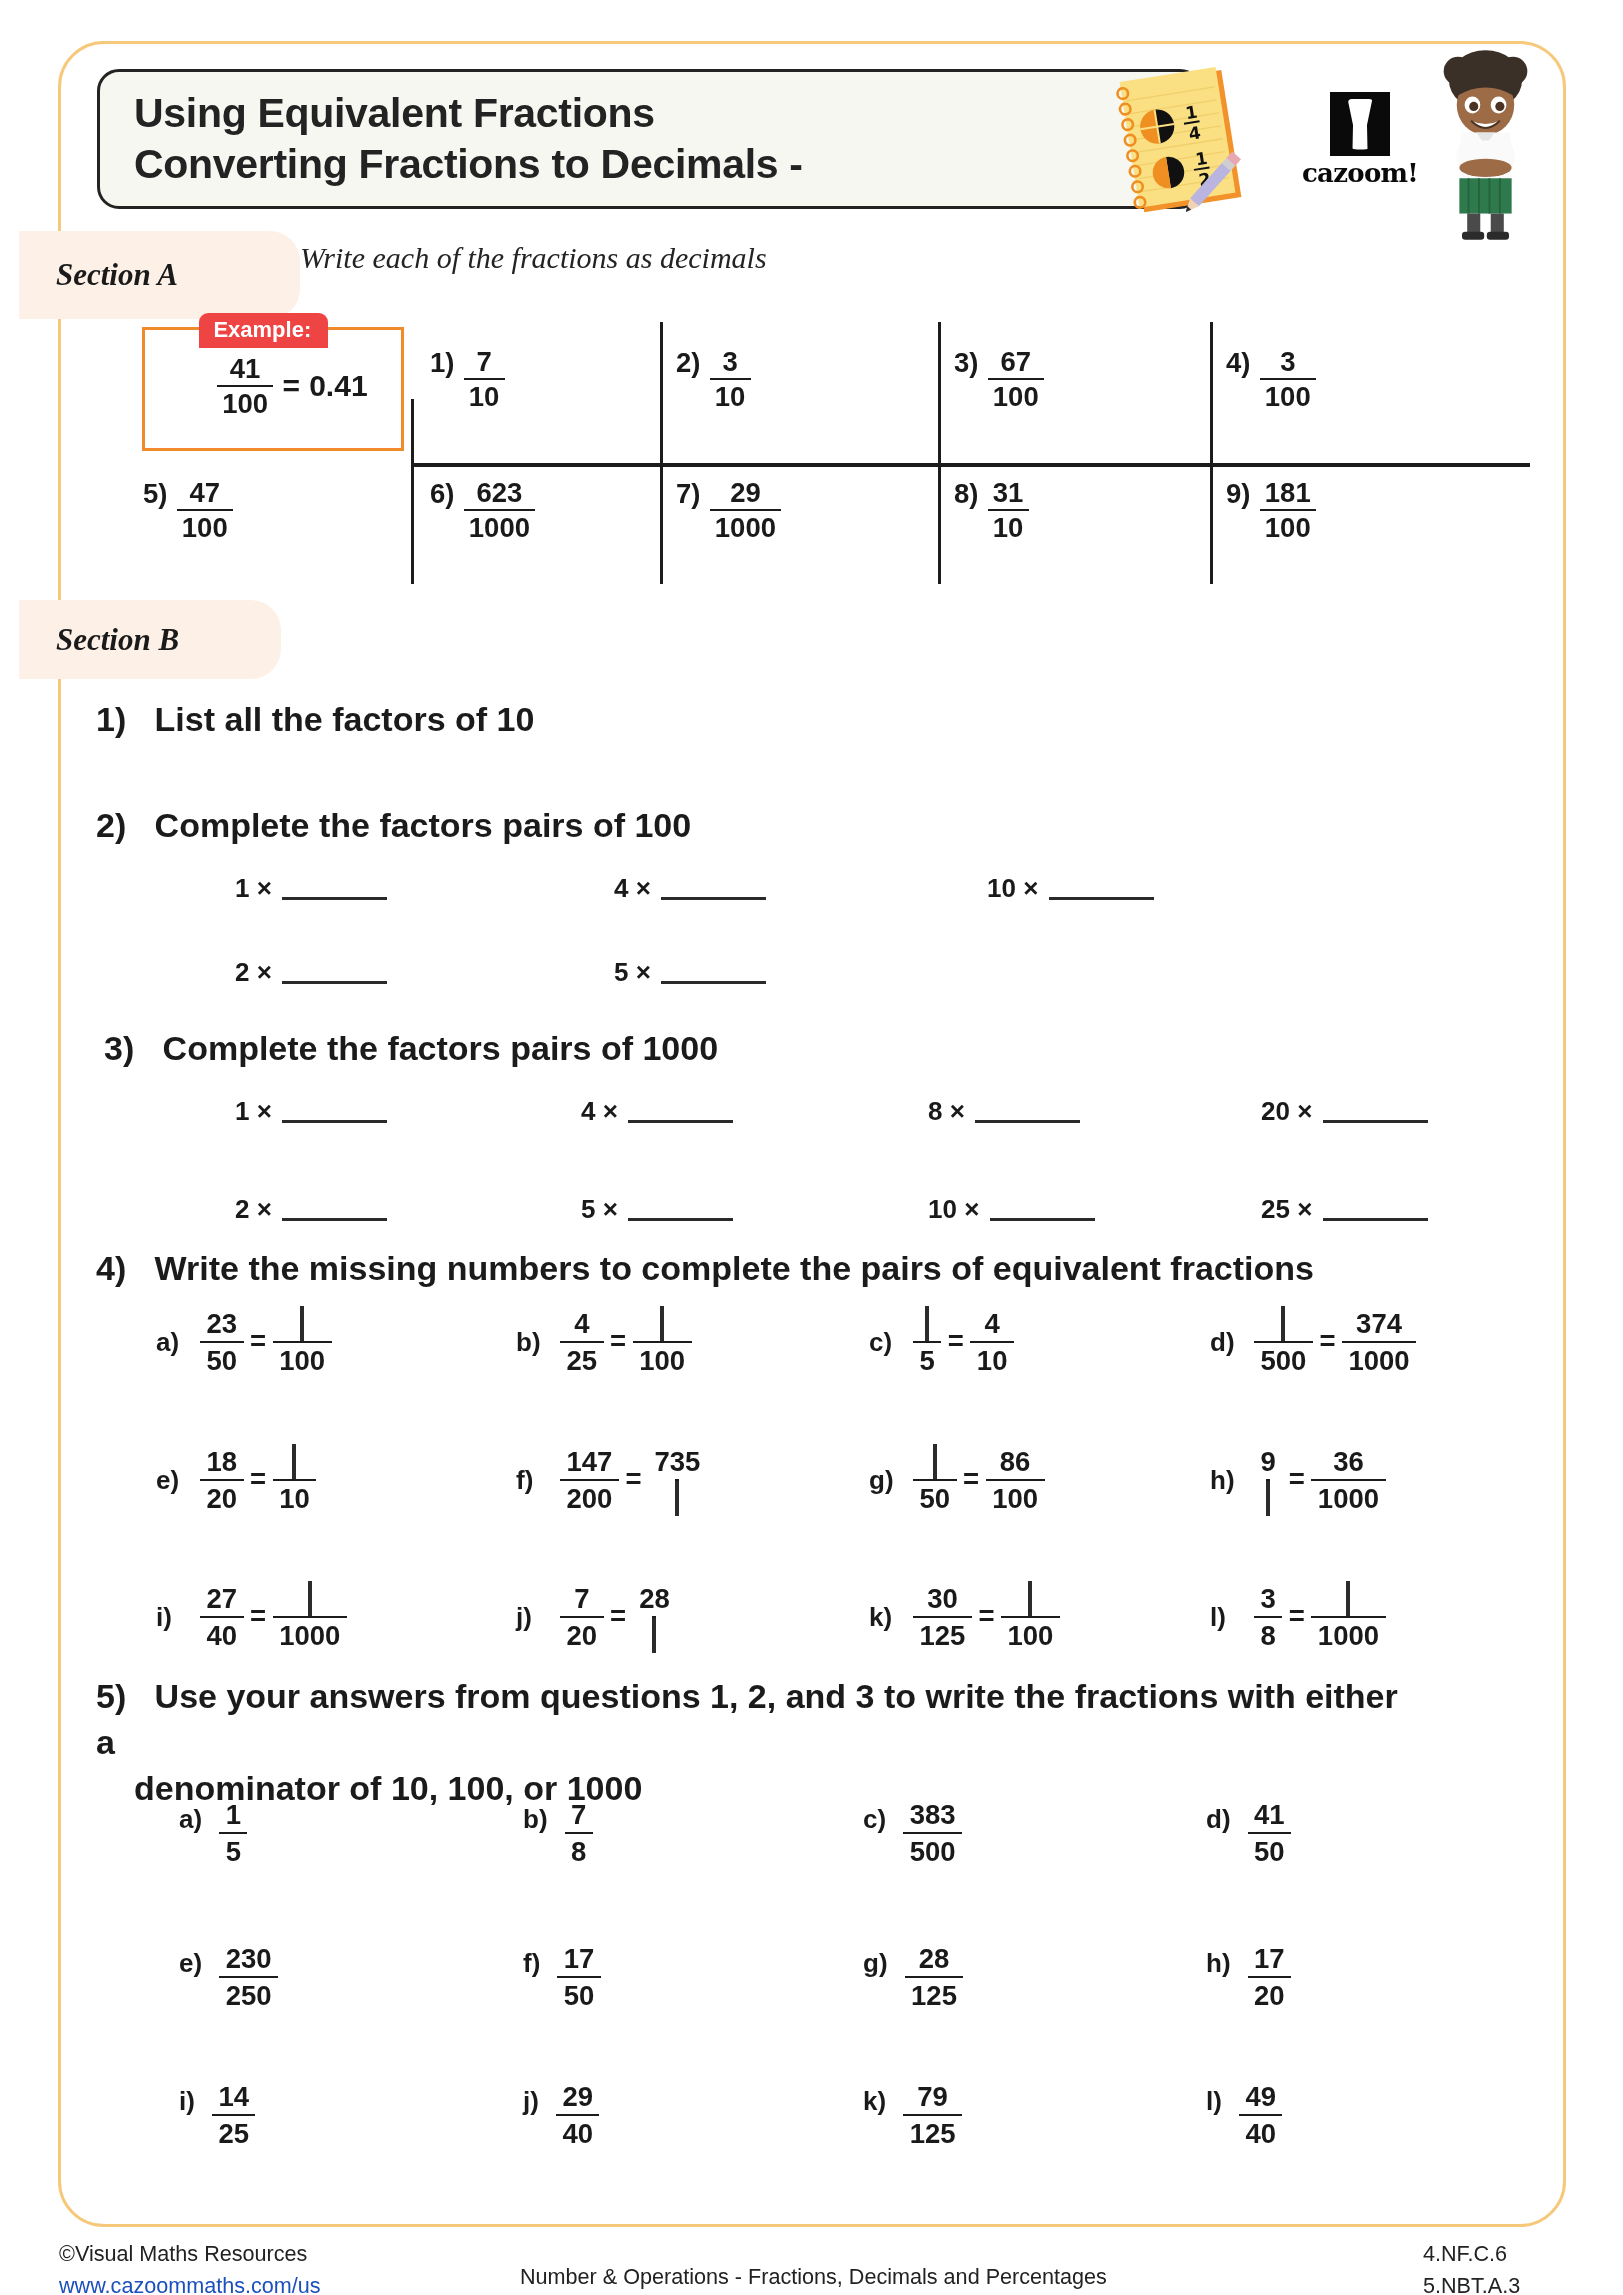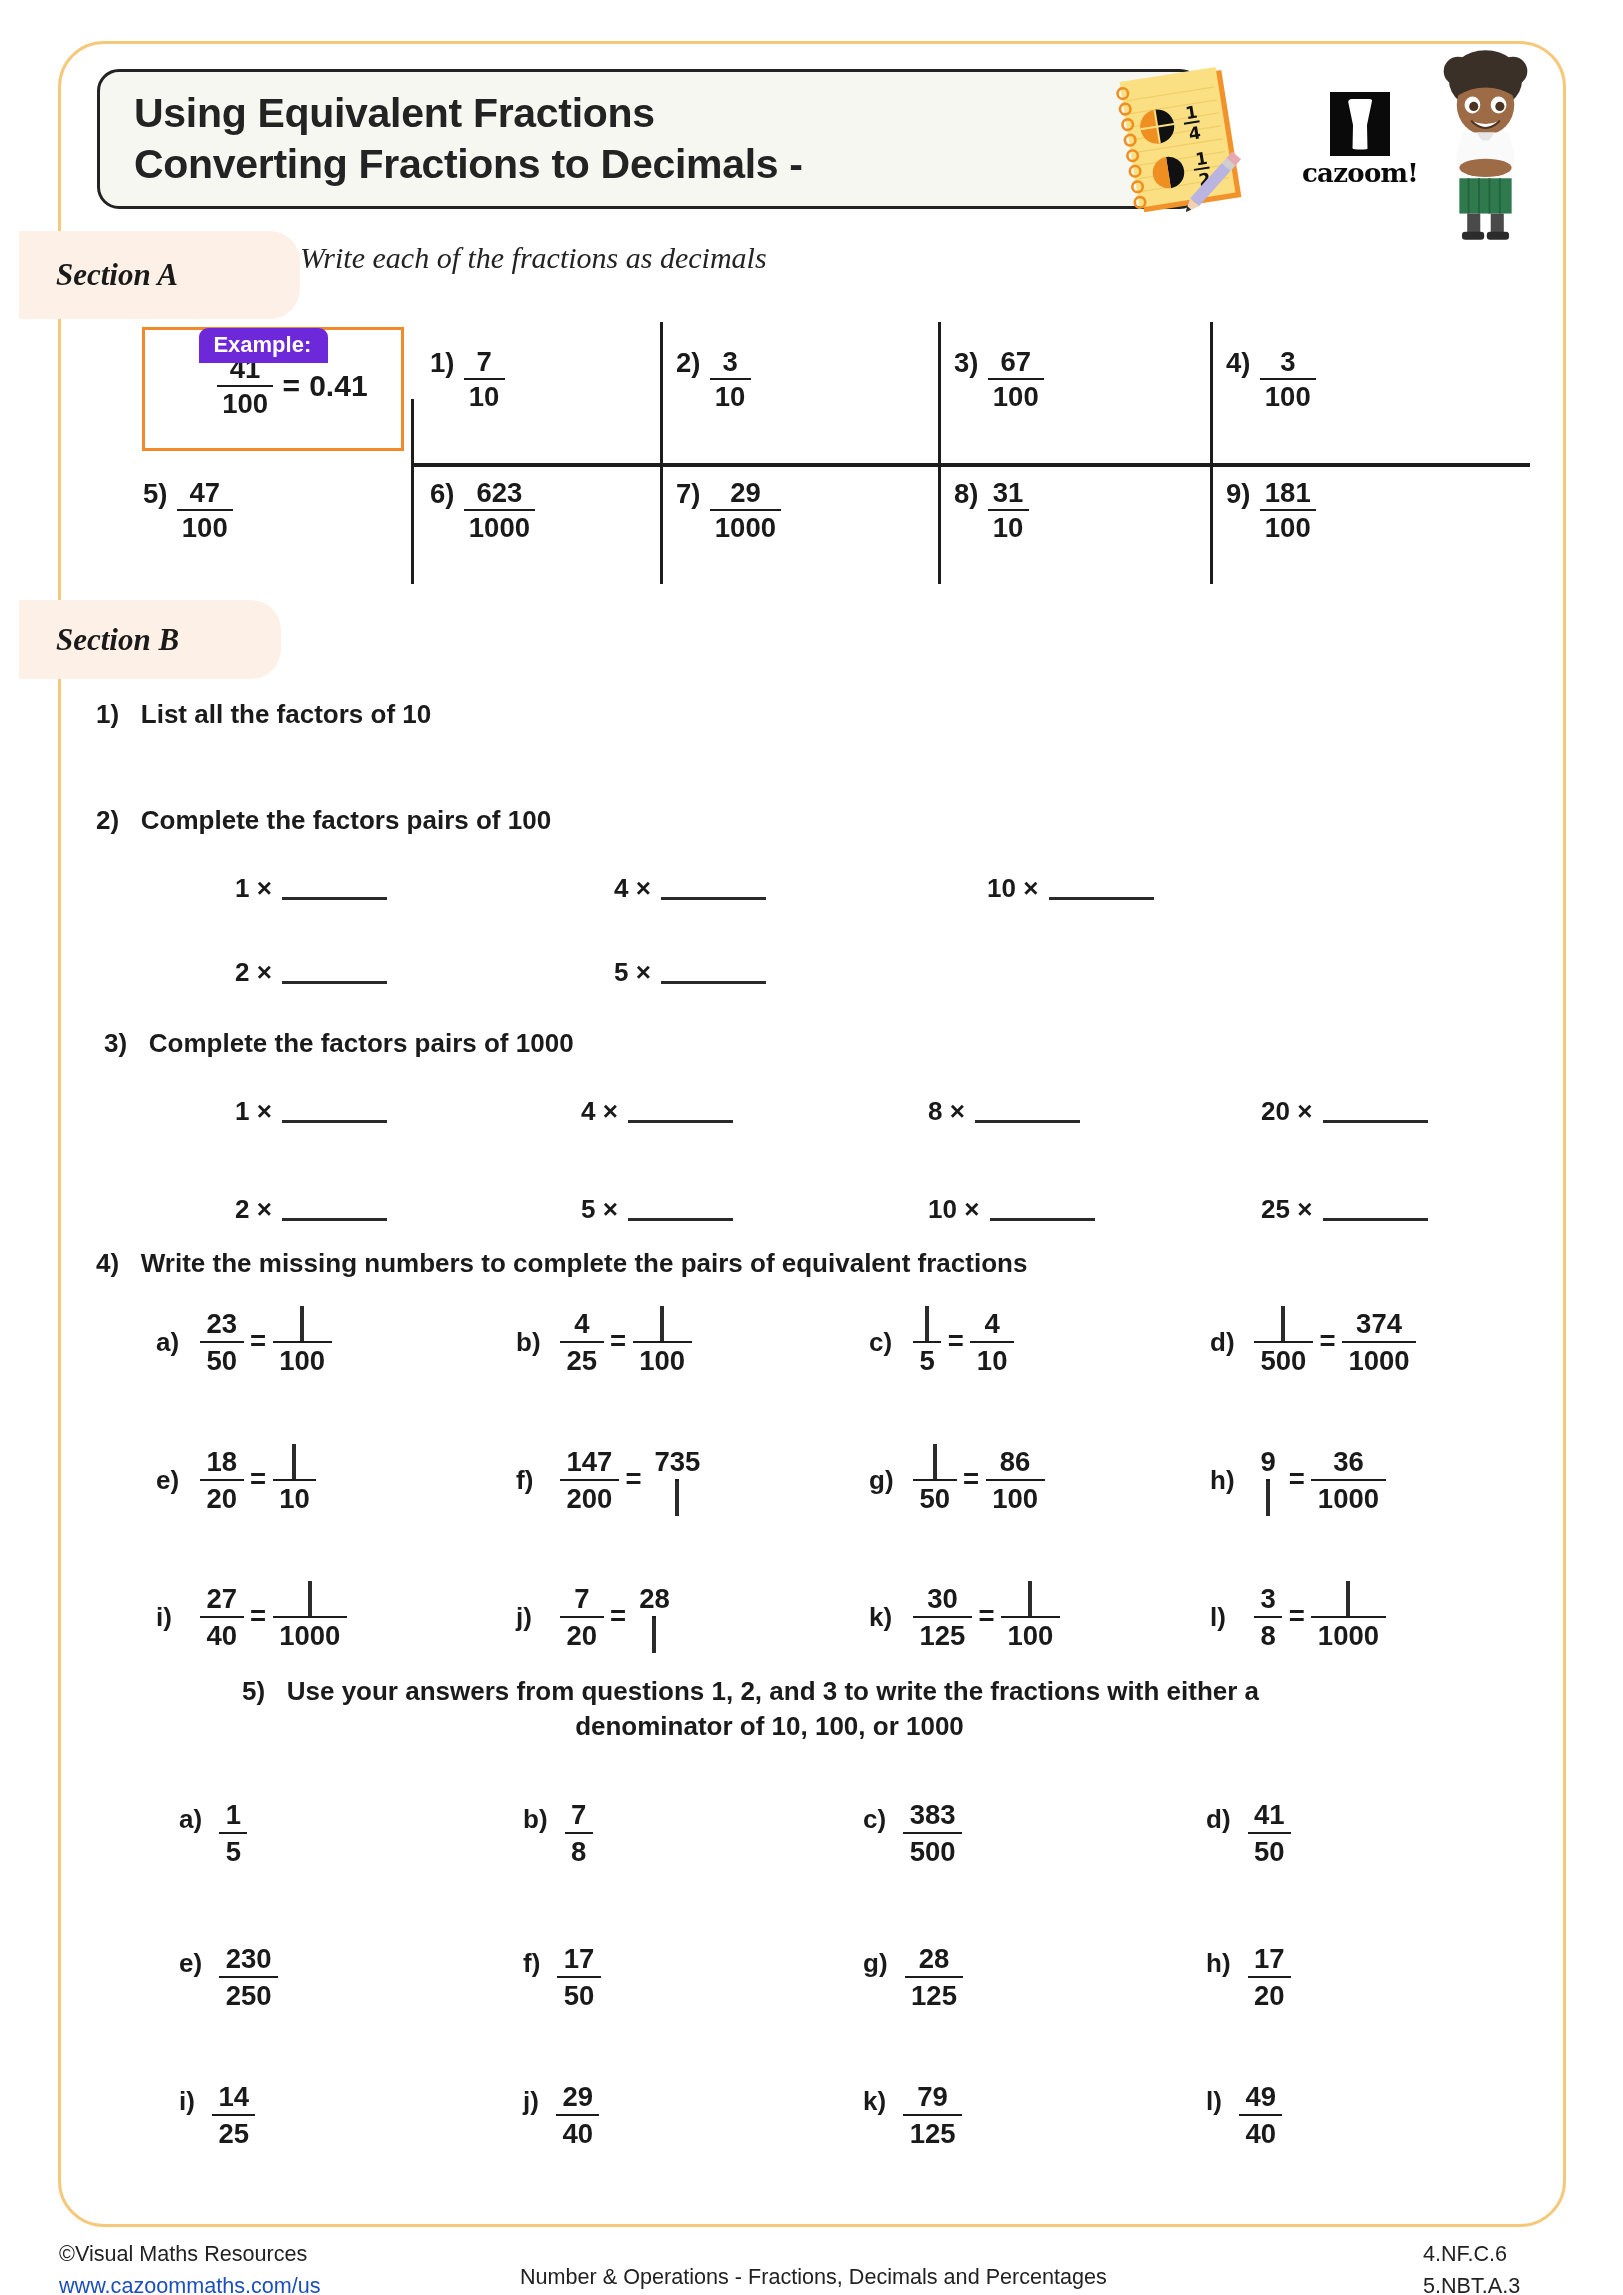--- a/index.html
+++ b/index.html
@@ -102,47 +102,45 @@
   .rowline{ position:absolute; height:3.9px; background:#1c1c1c; }
 
   .example-box{
     position:absolute; left:58px; top:5.2px;
     width:262px; height:124px;
     border:3.3px solid #f08a2a;
     background:#fff;
   }
   .example-tag{
     position:absolute; left:54px; top:-17px;
-    background:#6d28d9; color:#fff;
+    background:#ef4444; color:#fff;
     font-size:22px; font-weight:bold;
     padding:3.9px 17px 5.2px 14.4px;
     border-radius:9.2px 9.2px 0 0;
     z-index:3;
-    margin-top:15px;
   }
   .example-inner{
     position:absolute; left:72px; top:25px;
     display:flex; align-items:center; gap:9.2px;
   }
   .ex-eq{ font-size:30px; font-weight:bold; }
 
   
   .frac{ display:inline-flex; flex-direction:column; align-items:center; line-height:1; }
   .frac .num{ font-size:27.5px; font-weight:bold; padding:0 5.2px 2.6px; }
   .frac .den{ font-size:27.5px; font-weight:bold; padding:2.6px 5.2px 0; border-top:2.6px solid #1c1c1c; }
 
   .qitem{ position:absolute; display:flex; align-items:flex-start; gap:9.2px; }
   .qnum{ font-size:27.5px; font-weight:bold; line-height:1.05; padding-top:1.3px; }
 
   
   .qhead{
     position:absolute;
-    font-size:26px; font-weight:bold; color:#1b1b1b;
+    font-size:34px; font-weight:bold; color:#1b1b1b;
     line-height:1.35;
-    text-align:center;
   }
 
   .factor-cell{ position:absolute; display:flex; align-items:flex-end; gap:10.5px; }
   .factor-lhs{ font-size:26px; font-weight:bold; }
   .blank-line{ display:inline-block; width:105px; height:3.3px; background:#2a2a2a; margin-bottom:3.9px; }
 
   
   .eqitem{ position:absolute; display:flex; align-items:center; }
   .eqlet{ font-size:26px; font-weight:bold; width:44px; }
   .eqsign{ font-size:27.5px; font-weight:bold; margin:0 6.5px; padding-bottom:2.6px; }

